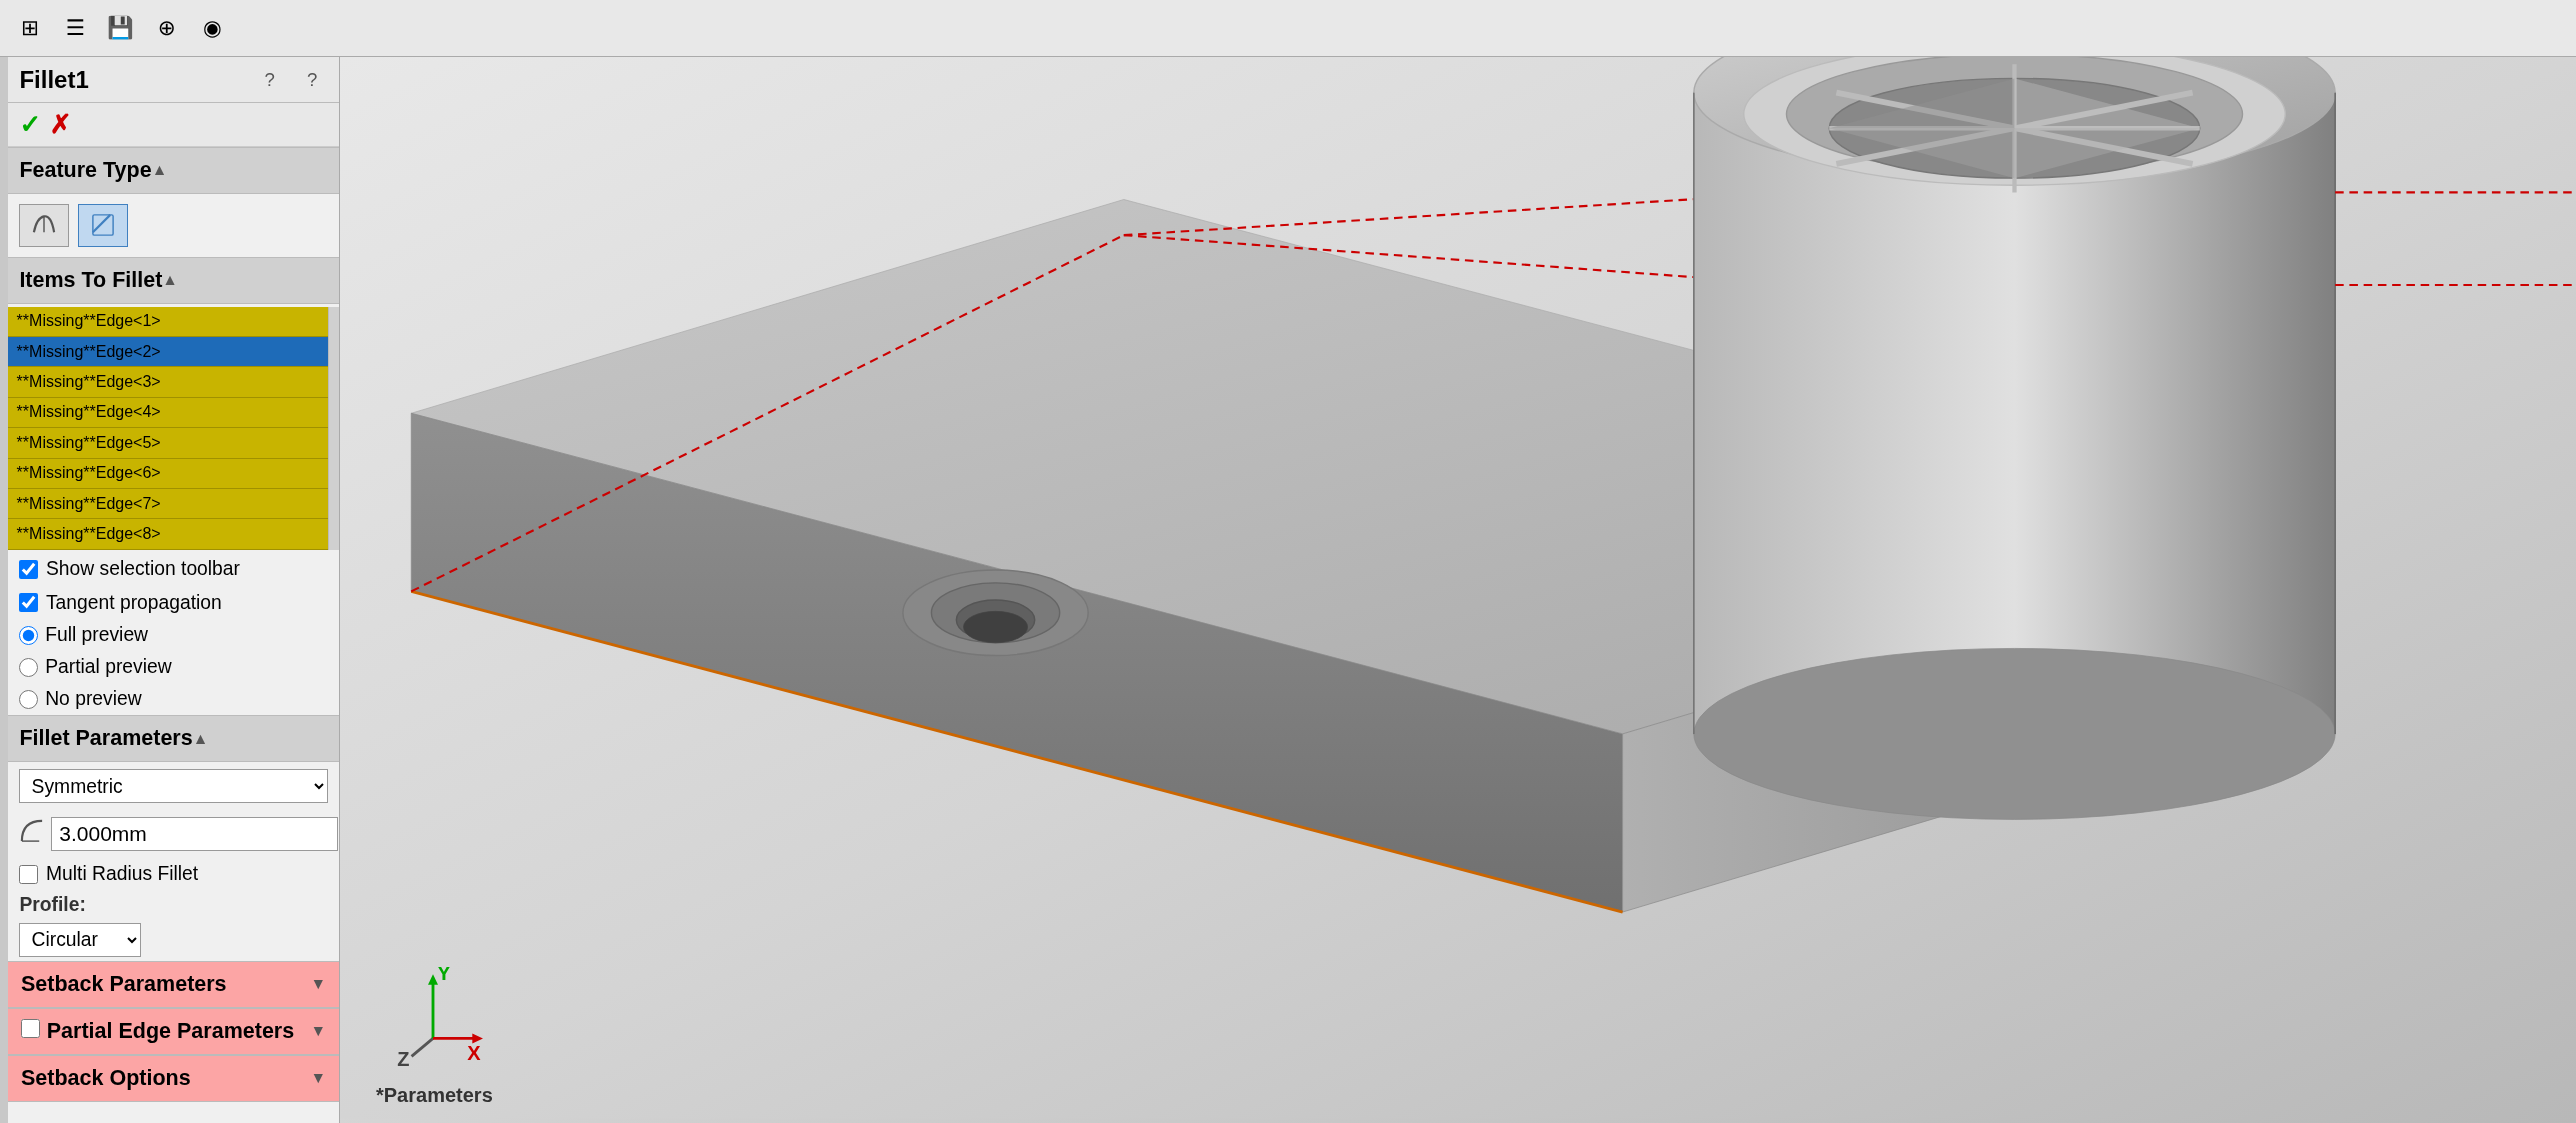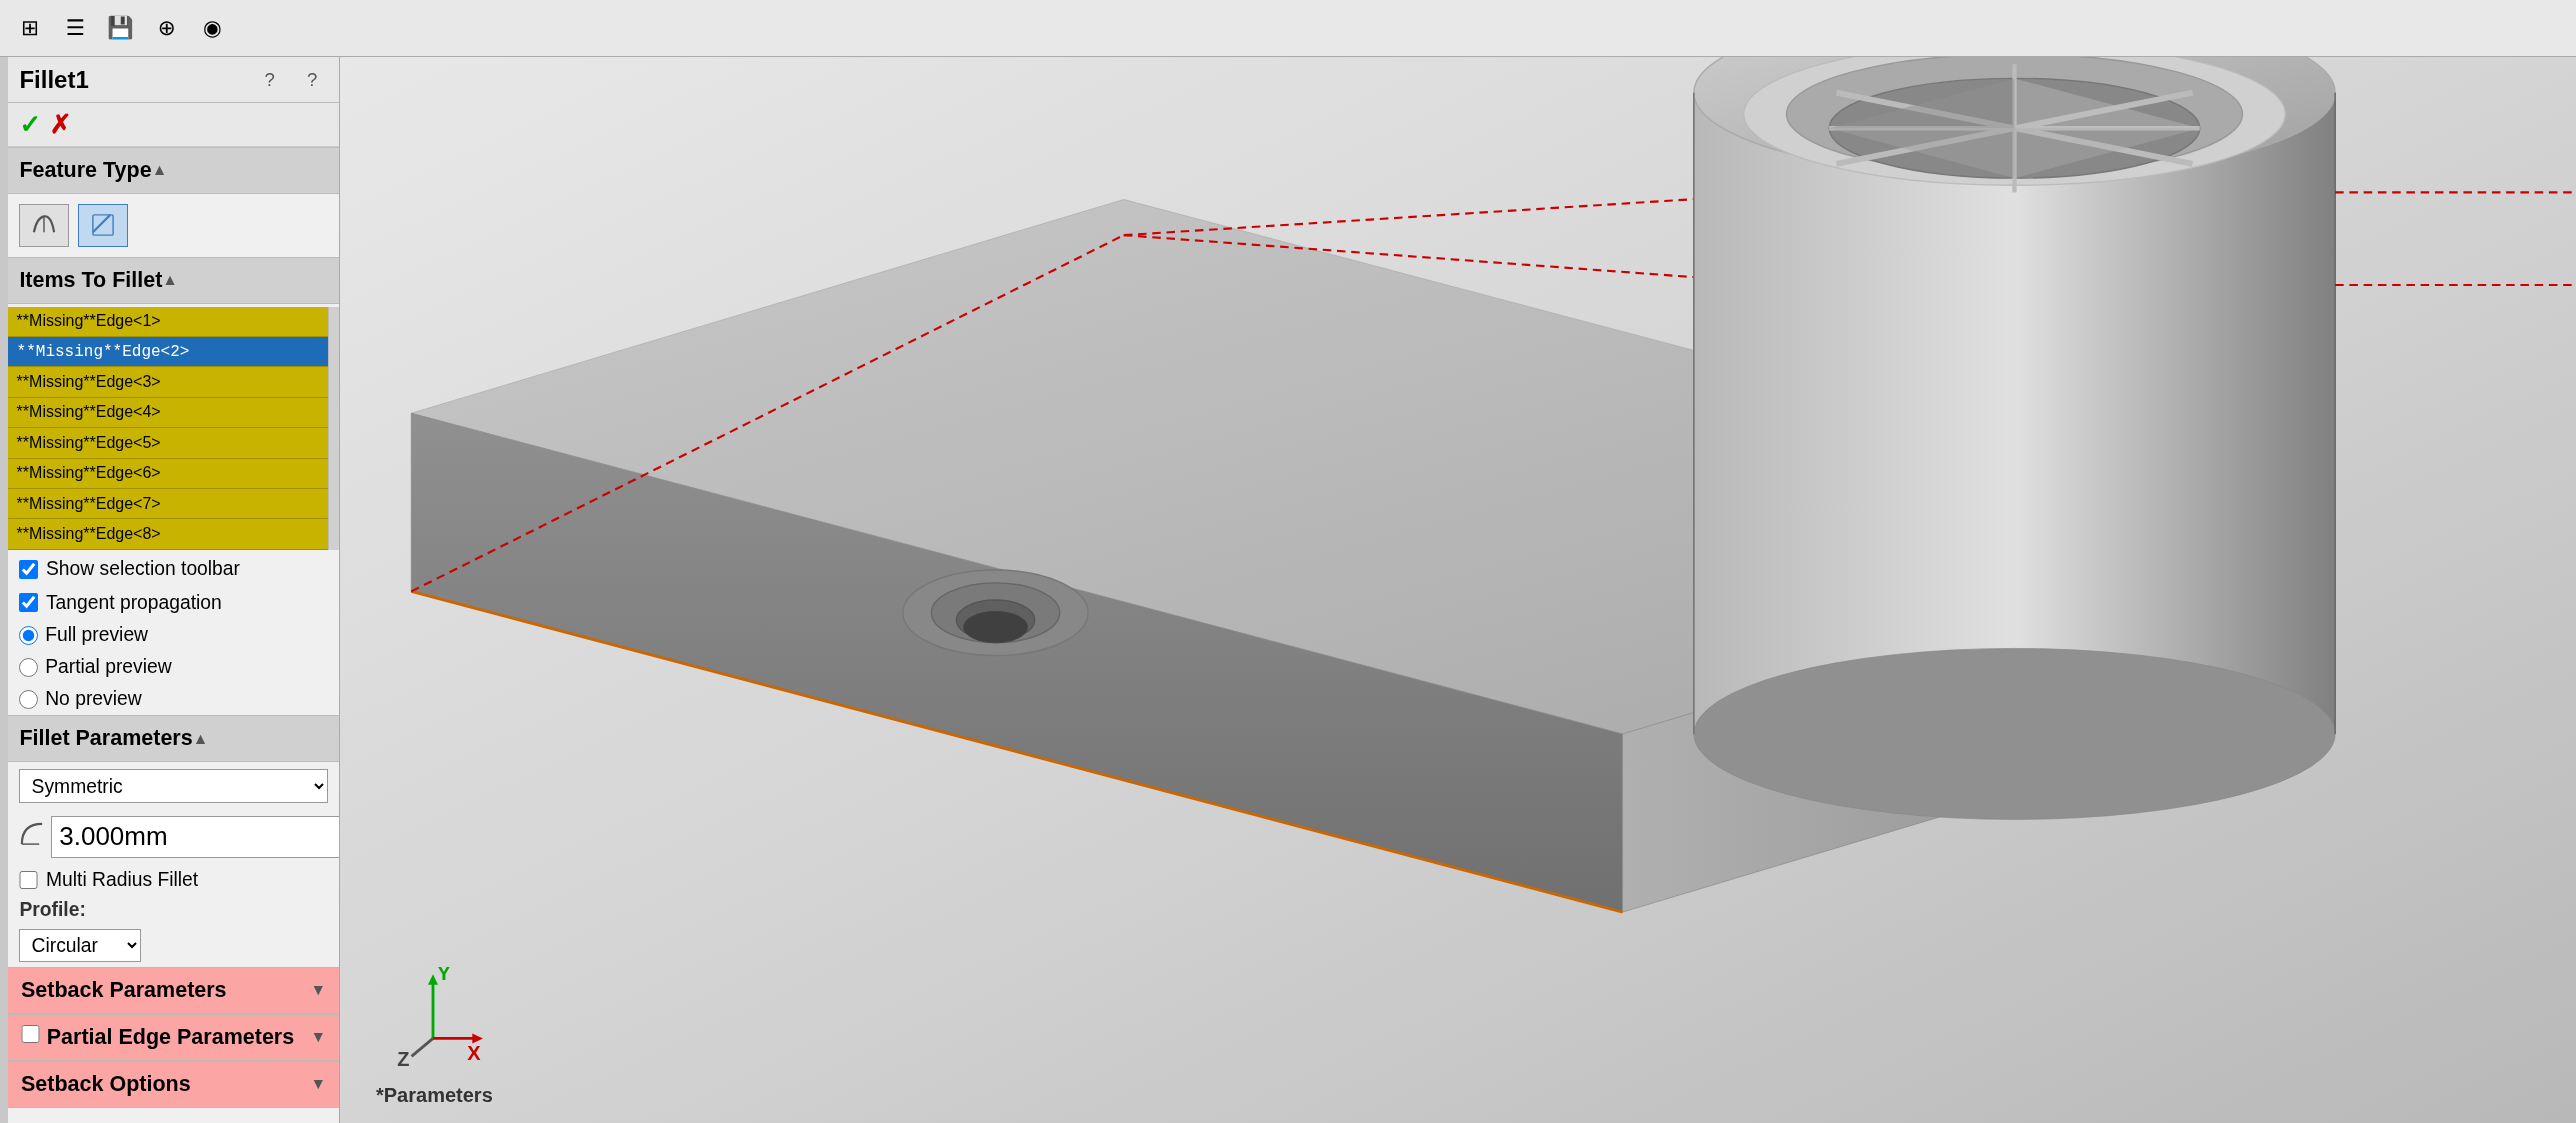--- a/index.html
+++ b/index.html
@@ -142,22 +142,21 @@
     .list-item {
       padding: 5.7px 8.6px;
       font-size: 16px;
       background: #c8b400;
       color: #000;
       border-bottom: 0.7px solid #a09000;
       cursor: pointer;
     }
     .list-item.selected {
       background: #1e6bb8;
-      color: #ffffff;
-      font-family: Liberation Mono, monospace;
+      color: #000000;
     }
     .list-scrollbar {
       width: 11.4px;
       background: #d0d0d0;
       border-left: 0.7px solid #bbb;
     }
 
     
     .checkbox-row {
       display: flex;
@@ -200,21 +199,21 @@
       gap: 5.7px;
       padding: 5.7px 11.4px;
     }
     .radius-icon {
       color: #555;
       font-size: 20px;
     }
     .param-input {
       flex: 1;
       padding: 4.3px 7.2px;
-      font-size: 26px;
+      font-size: 21px;
       border: 0.7px solid #999;
       background: white;
     }
     .spinner-btns {
       display: flex;
       flex-direction: column;
       border: 0.7px solid #999;
     }
     .spin-btn {
       width: 26px;

